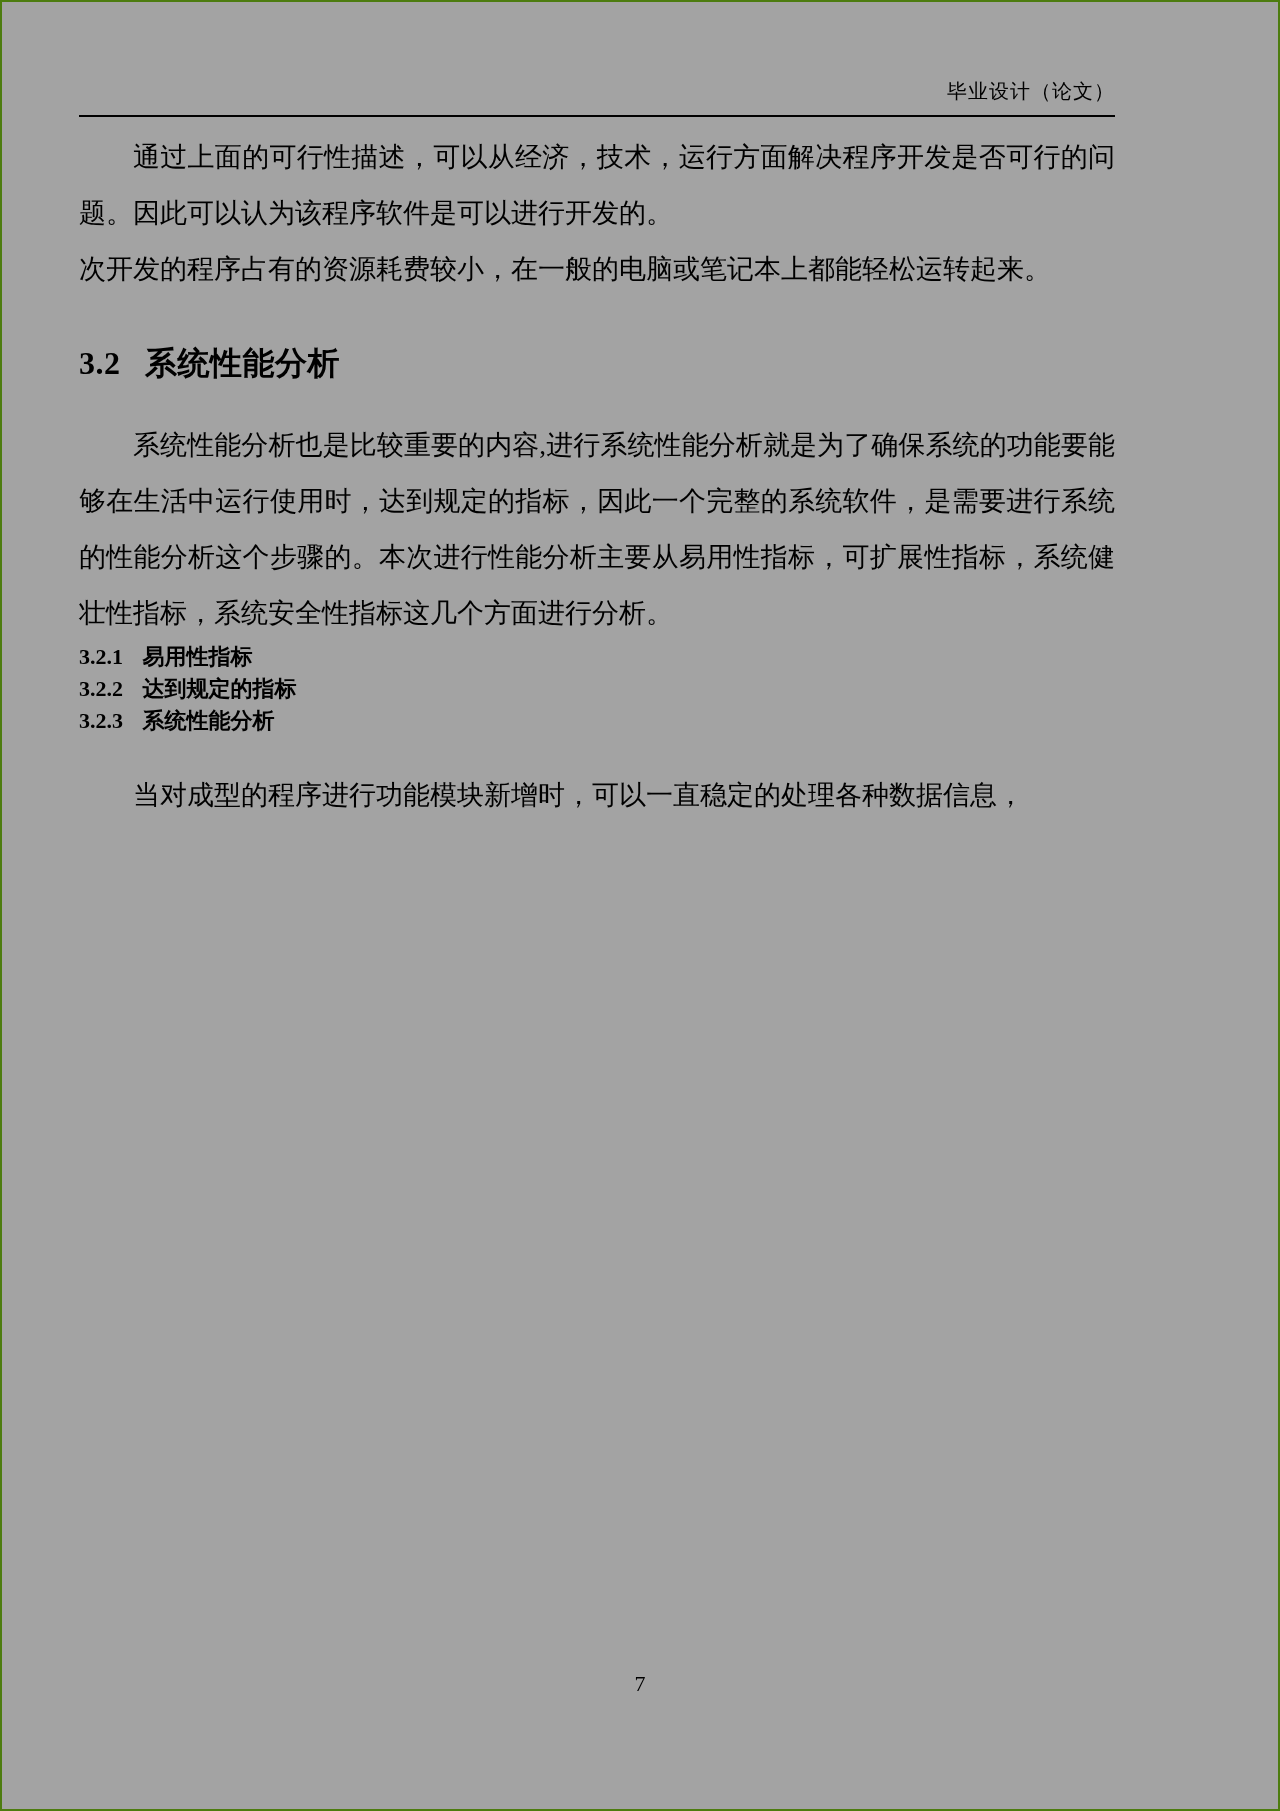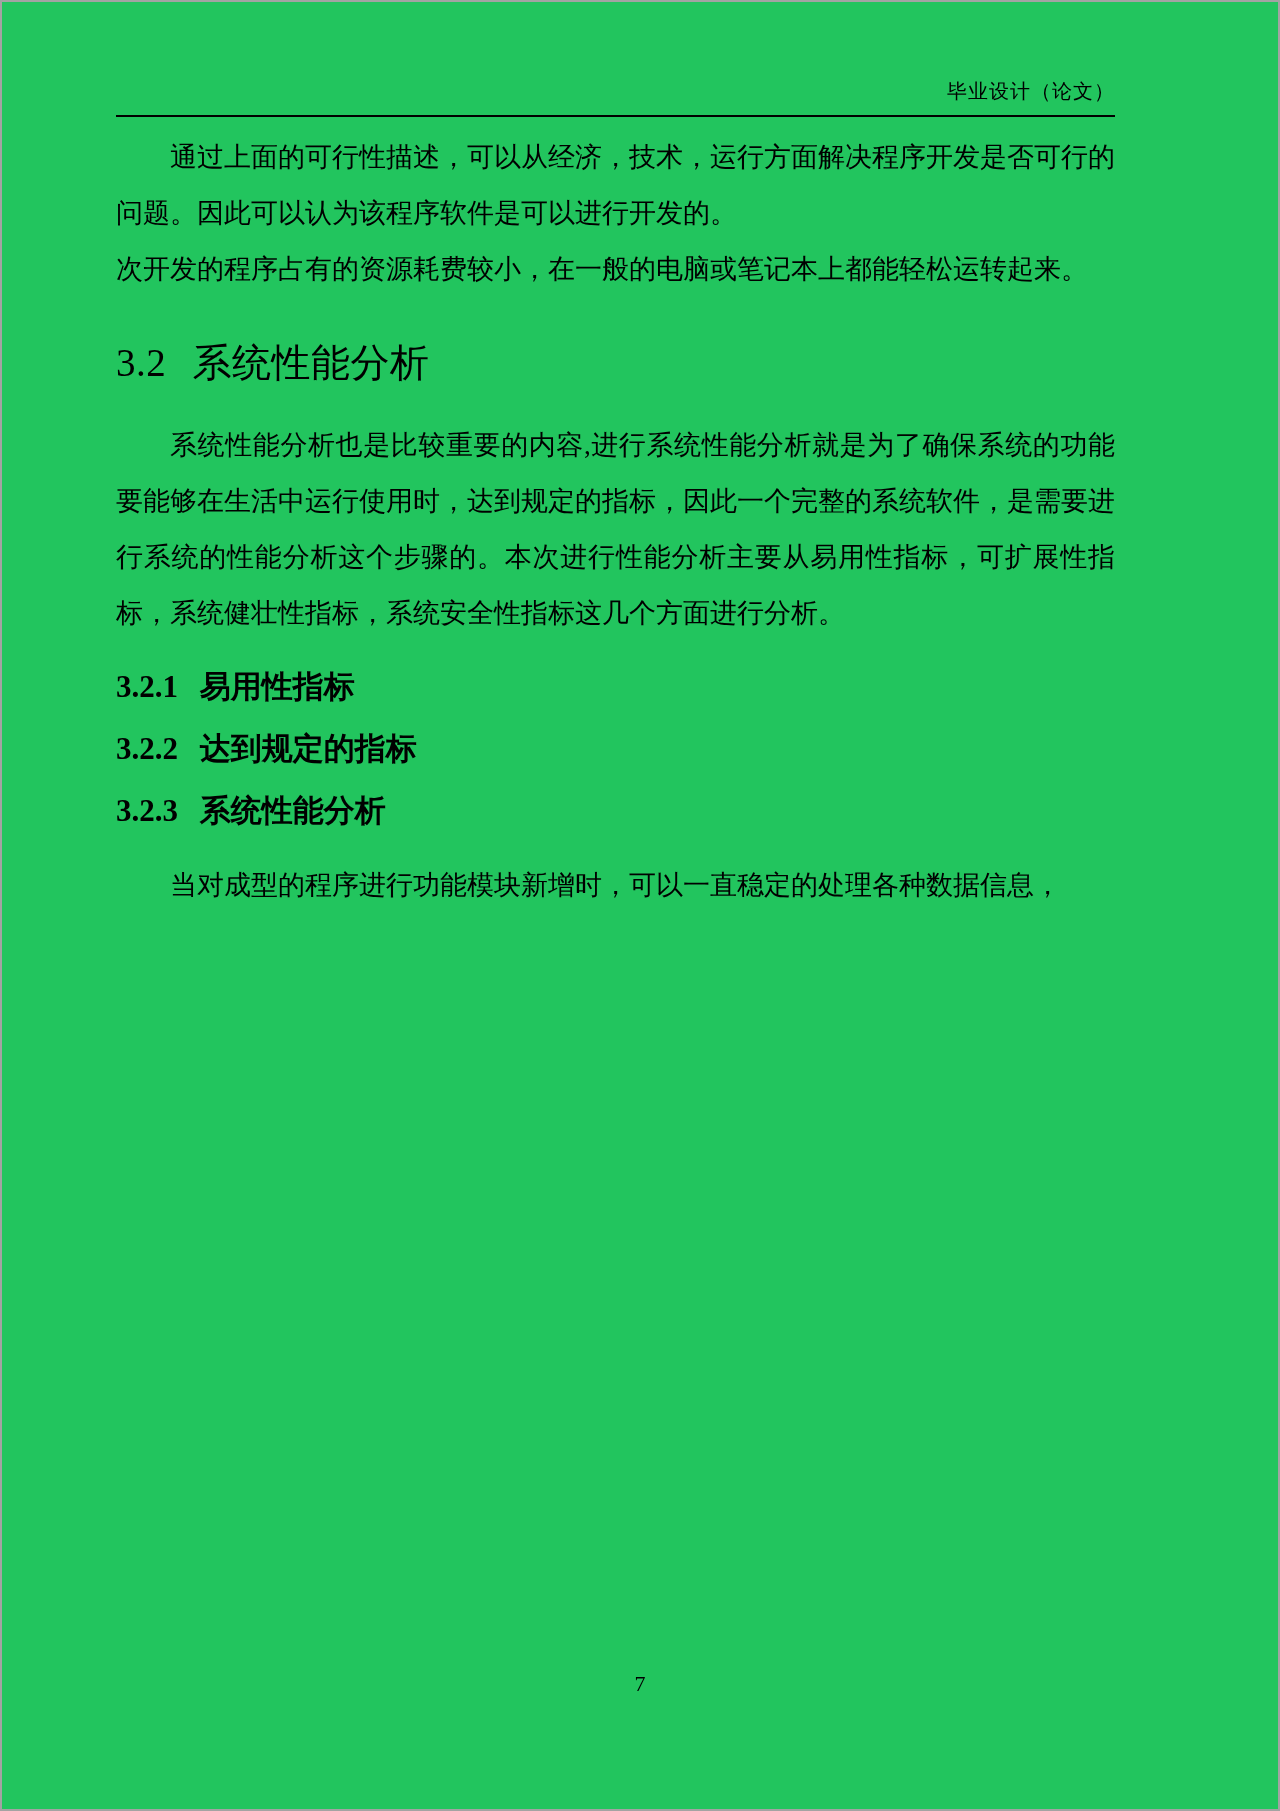--- a/index.html
+++ b/index.html
@@ -3,23 +3,23 @@
 <meta charset="utf-8">
 <style>
   * { margin: 0; padding: 0; box-sizing: border-box; }
   html, body { background: #ffffff; }
   body { font-family: "Liberation Serif", "DejaVu Serif", serif; color: #000; }
 
   .page {
     position: relative;
     width: 1280px;
     height: 1811px;
-    background: #22c55e;
-    border: 2px solid #a3a3a3;
-    padding: 75px 163px 0 114px;
+    background: #a3a3a3;
+    border: 2px solid #4d7c0f;
+    padding: 75px 163px 0 77px;
     overflow: hidden;
   }
 
   .doc-header {
     text-align: right;
     font-size: 20px;
     line-height: 28px;
     padding-bottom: 10px;
     border-bottom: 2px solid #000000;
     letter-spacing: 1px;
@@ -30,30 +30,29 @@
   .para {
     font-size: 27px;
     line-height: 56px;
     text-align: justify;
     text-justify: inter-ideograph;
   }
   .para.indent { text-indent: 2em; }
 
   .h-section {
     margin-top: 48px;
-    font-size: 39px;
-    font-weight: normal;
+    font-size: 32px;
+    font-weight: bold;
     line-height: 36px;
     letter-spacing: 0.5px;
   }
   .h-section .num { margin-right: 16px; }
 
   .h-sub {
-    margin-top: 30px;
-    font-size: 31px;
+    font-size: 22px;
     font-weight: bold;
     line-height: 32px;
   }
   .h-sub .num { margin-right: 14px; }
 
   .after-h-section { margin-top: 36px; }
   .after-h-sub { margin-top: 30px; }
 
   .doc-footer {
     position: absolute;

